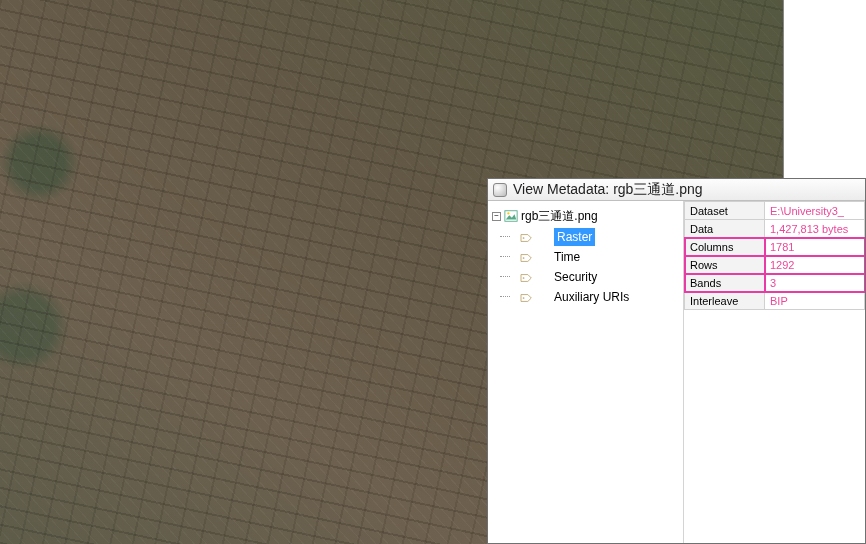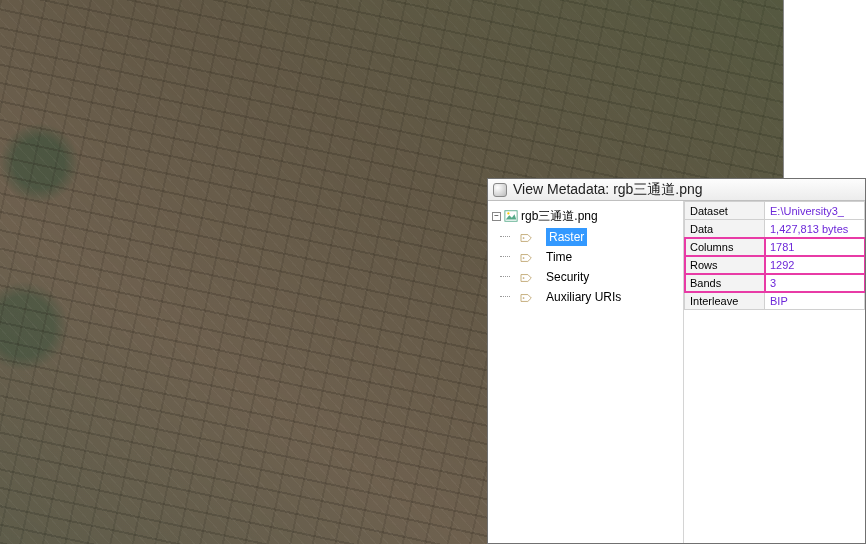--- a/index.html
+++ b/index.html
@@ -20,30 +20,30 @@
 .titlebar{height:22px;background:linear-gradient(#fdfdfd,#ececec);border-bottom:1px solid #bfbfbf;display:flex;align-items:center;padding:0 5px;gap:6px}
 .app-icon{width:14px;height:14px;border:1px solid #888;border-radius:3px;background:radial-gradient(circle at 30% 30%,#fff,#bbb)}
 .titlebar span{font-size:14px;color:#222}
 .meta-body{flex:1;display:flex;background:#fff;overflow:hidden}
 .tree{width:196px;border-right:1px solid #d4d4d4;padding:6px 4px;font-size:12px;color:#000;line-height:18px}
 .tree-root{display:flex;align-items:center;gap:3px}
 .toggle{width:9px;height:9px;border:1px solid #888;display:inline-flex;align-items:center;justify-content:center;font-size:8px;line-height:1;background:#fff;cursor:pointer}
 .file-icon{width:14px;height:14px;display:inline-block}
 .file-icon svg{width:14px;height:14px}
 .tree ul{list-style:none;margin-left:20px;margin-top:2px}
-.tree li{display:flex;align-items:center;gap:12px;padding:1px 8px;position:relative}
+.tree li{display:flex;align-items:center;gap:20px;padding:1px 8px;position:relative}
 .tree li::before{content:"";position:absolute;left:-12px;top:9px;width:10px;border-top:1px dotted #999}
 .tag-icon{width:14px;height:12px;display:inline-block}
 .tag-icon svg{width:14px;height:12px}
 .selected{background:#3399ff;color:#fff;padding:0 3px}
 .props{flex:1;overflow:auto}
 .props table{border-collapse:collapse;width:100%;font-size:11px}
 .props td{border:1px solid #d0d0d0;padding:2px 5px;height:18px}
 .props td.k{background:#f3f3f3;width:80px;font-weight:normal;color:#000}
-.props td.v{color:#6d28d9}
+.props td.v{color:#ec4899}
 tr.hl td{outline:2px solid #e83ba6;outline-offset:-1px}
 .right-strip{position:absolute;left:784px;top:0;width:82px;height:178px;background:#fff}
 </style>
 </head>
 <body>
 
 <div class="img-viewport">
   <div class="sat"></div>
   <div class="watermark">blog.csdn.net/qq_39797713</div>
 </div>

